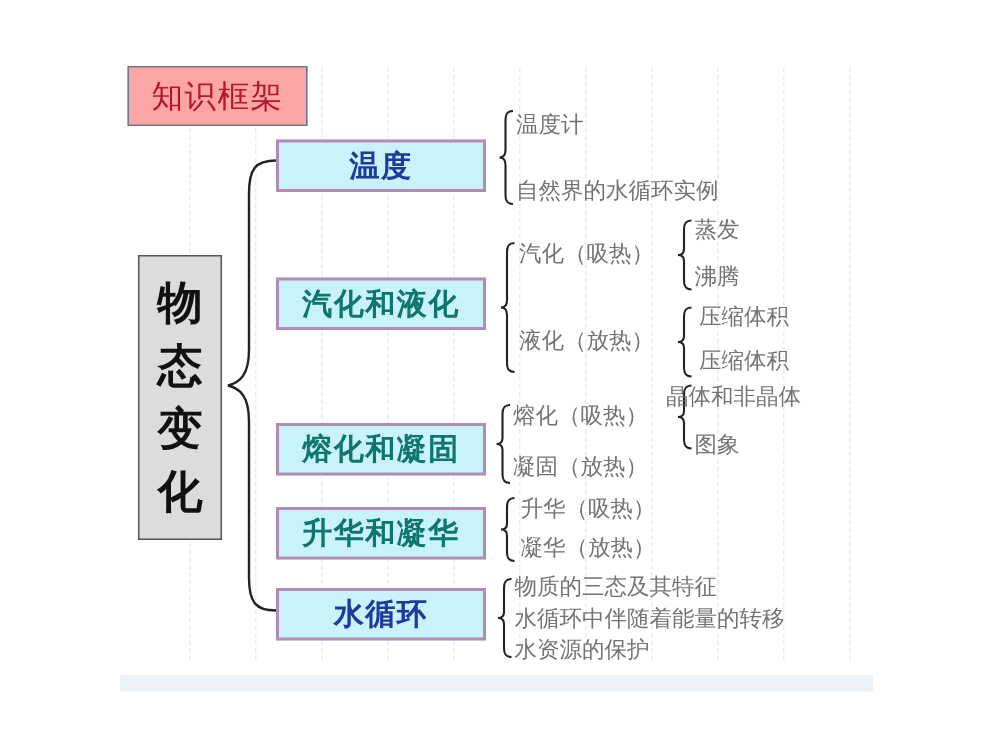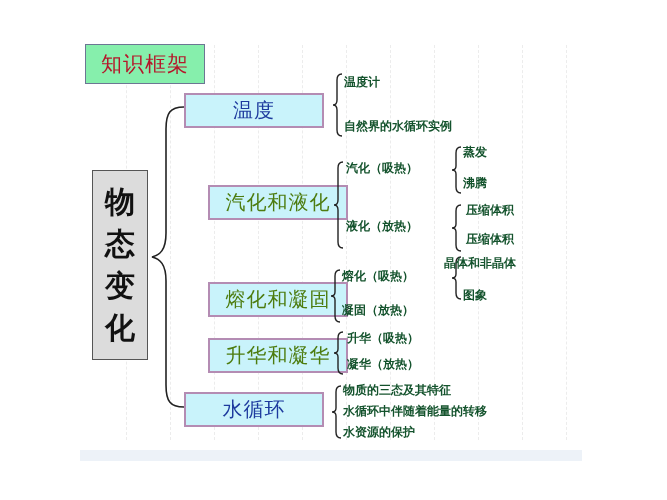--- a/index.html
+++ b/index.html
@@ -6,34 +6,34 @@
   body {
     width: 667px; height: 500px; position: relative; overflow: hidden;
     background: #ffffff;
     font-family: "DejaVu Sans", sans-serif;
   }
   .grid { position: absolute; top: 45px; width: 0; height: 395px;
     border-left: 1px dashed #ececec; }
   .footer-bar { position: absolute; left: 80px; top: 450px; width: 502px; height: 11px;
     background: #edf2f8; }
   .title-box { position: absolute; left: 85px; top: 44px; width: 120px; height: 40px;
-    border: 1px solid #6c7693; background: #86efac; box-sizing: border-box;
+    border: 1px solid #6c7693; background: #fca5a5; box-sizing: border-box;
     display: flex; align-items: center; justify-content: center;
     color: #b5172a; font-family: "DejaVu Serif", serif; font-size: 21px; letter-spacing: 1px; text-align: right; }
   .root-box { position: absolute; left: 92px; top: 170px; width: 56px; height: 190px;
     border: 1px solid #555; background: #dcdcdc; box-sizing: border-box;
     display: flex; flex-direction: column; align-items: center; justify-content: space-around;
     padding: 10px 0; font-family: "DejaVu Serif", serif; font-weight: bold; font-size: 30px; color: #111; }
   .topic { position: absolute; left: 184px; width: 140px; height: 35px;
     border: 2px solid #b48cb3; background: #c9f3fb; box-sizing: border-box;
     display: flex; align-items: center; justify-content: center;
-    font-weight: normal; font-size: 20px; letter-spacing: 1px; }
+    font-weight: bold; font-size: 20px; letter-spacing: 1px; }
   .blue { color: #1d3a9e; }
-  .red { color: #4d7c0f; margin-left: 24px; }
-  .txt { position: absolute; font-weight: bold; font-size: 12px; color: #14532d; white-space: nowrap; }
+  .red { color: #0f766e; }
+  .txt { position: absolute; font-weight: normal; font-size: 15px; color: #737373; white-space: nowrap; }
   svg.brace { position: absolute; overflow: visible; }
 </style>
 </head>
 <body>
 
 <div class="grid" style="left:126px"></div>
 <div class="grid" style="left:170px"></div>
 <div class="grid" style="left:214px"></div>
 <div class="grid" style="left:258px"></div>
 <div class="grid" style="left:302px"></div>

